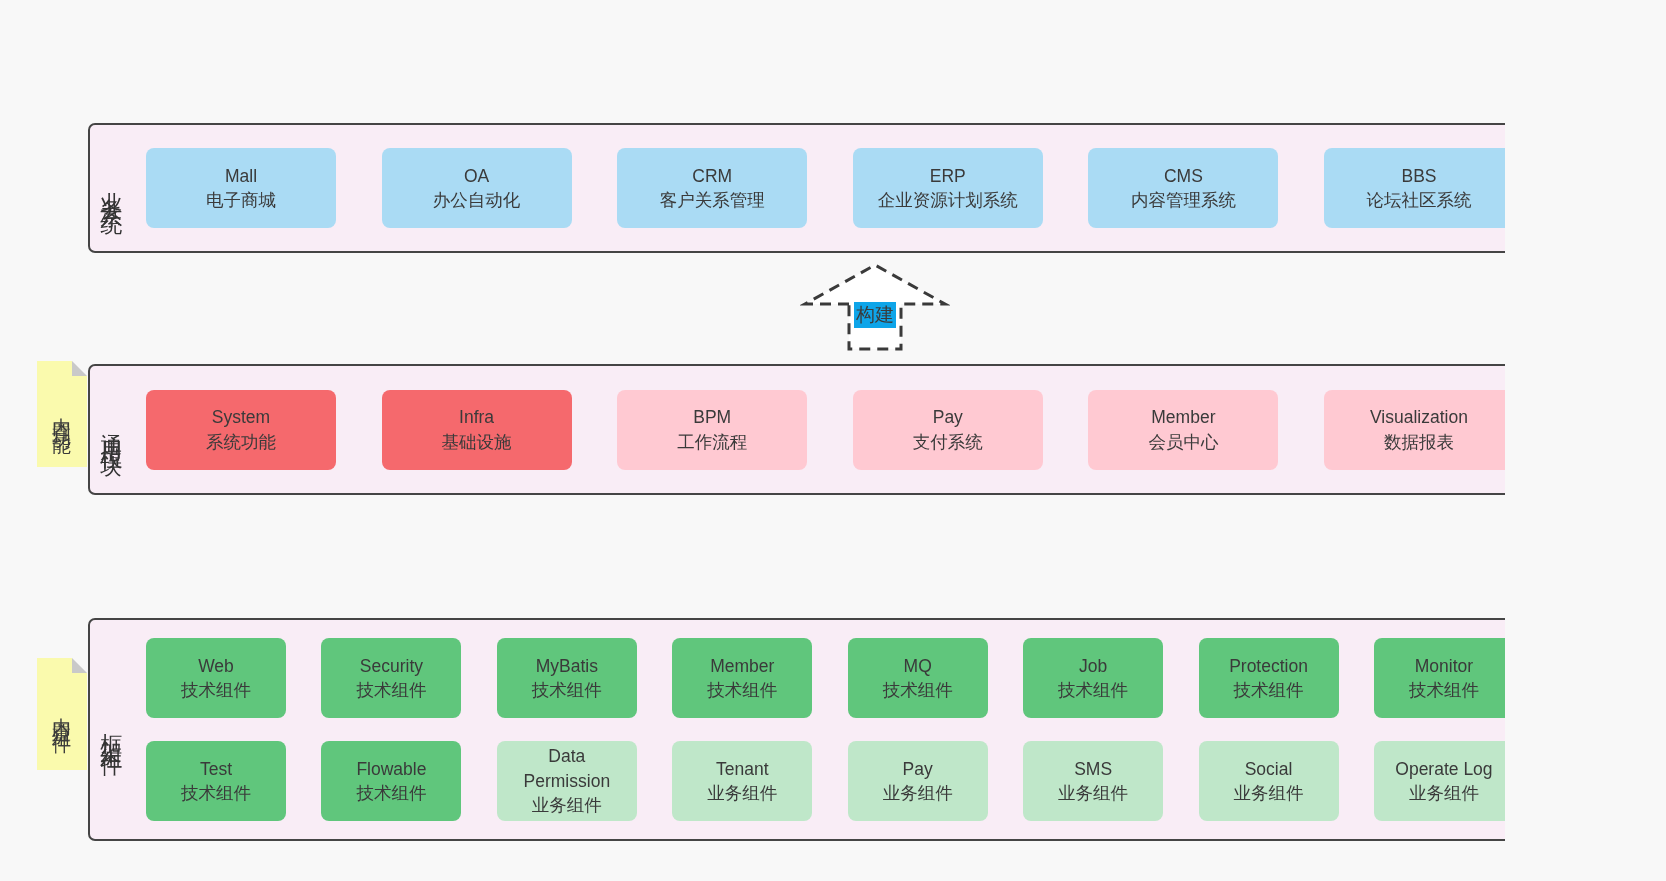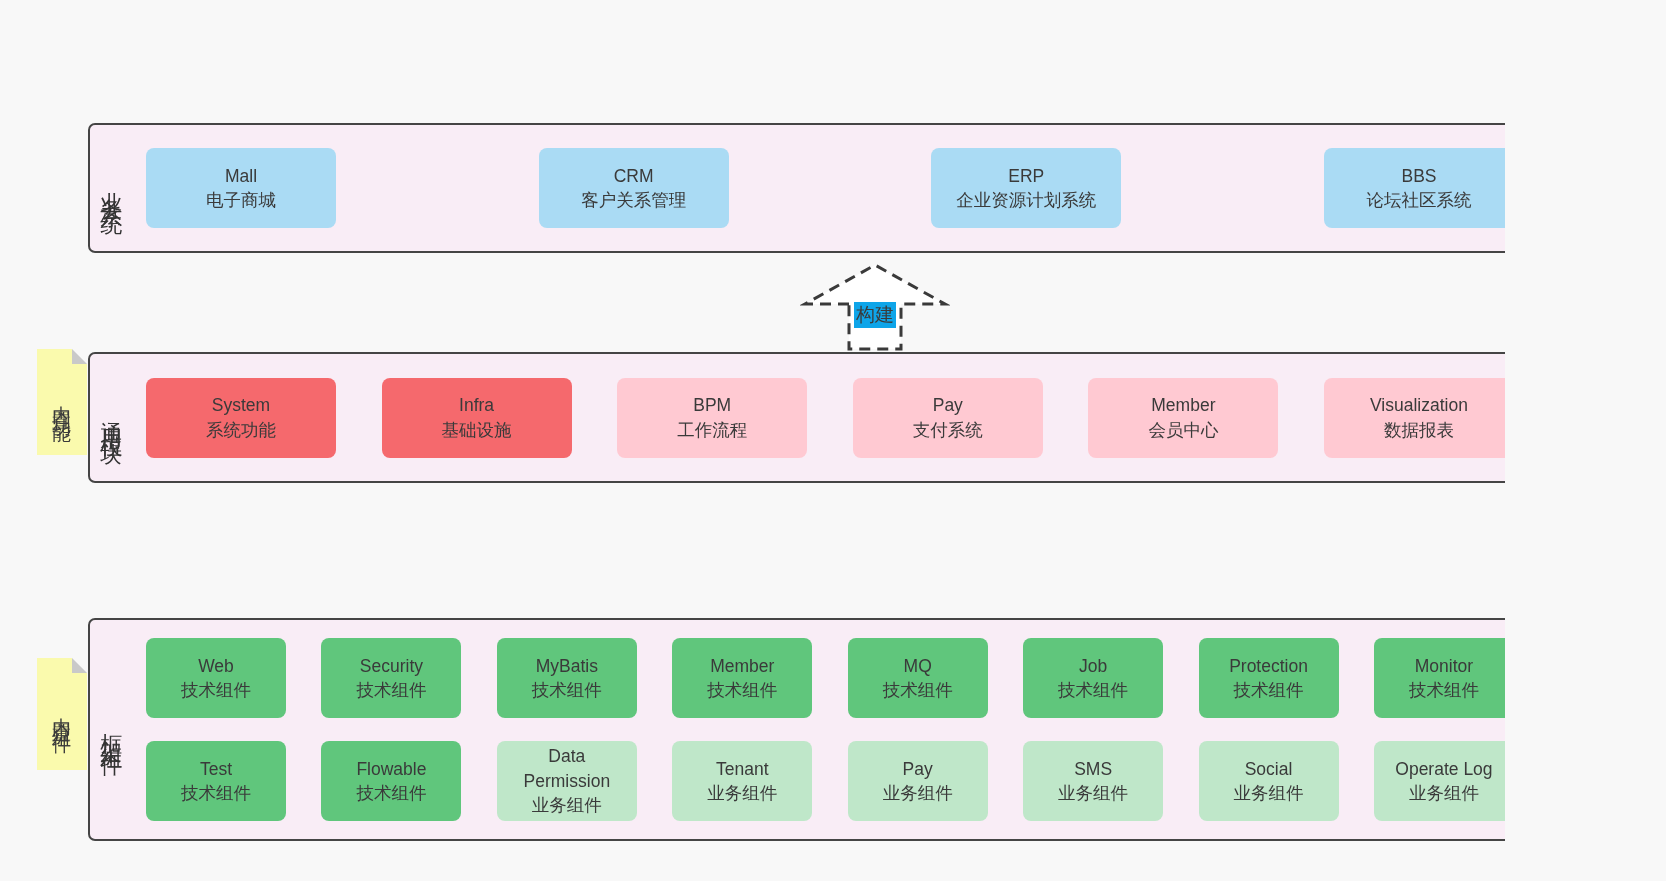--- a/index.html
+++ b/index.html
@@ -20,21 +20,21 @@
   .layer {
     position: absolute;
     left: 88px;
     width: 1444px;
     background: var(--section-bg, #f9edf6);
     border: 2px solid var(--section-border, #454545);
     border-radius: 7px;
     box-sizing: border-box;
   }
   #layer-business   { top: 123px; height: 130px; }
-  #layer-modules    { top: 352px; height: 131px; }
+  #layer-modules    { top: 364px; height: 131px; }
   #layer-components { top: 618px; height: 223px; }
 
   .vlabel {
     position: absolute;
     left: 9px;
     top: 50%;
     transform: translateY(-50%);
     writing-mode: vertical-rl;
     text-orientation: upright;
     font-size: 22px;
@@ -162,26 +162,34 @@
 <div class="canvas">
 
   <section class="layer" id="layer-business">
     <div class="vlabel">业务系统</div>
     <div class="box-row">
         <div class="box blue">
           <div class="box-title">Mall</div>
           <div class="box-subtitle">电子商城</div>
         </div>
         <div class="box blue">
+          <div class="box-title">OA</div>
+          <div class="box-subtitle">办公自动化</div>
+        </div>
+        <div class="box blue">
           <div class="box-title">CRM</div>
           <div class="box-subtitle">客户关系管理</div>
         </div>
         <div class="box blue">
           <div class="box-title">ERP</div>
           <div class="box-subtitle">企业资源计划系统</div>
+        </div>
+        <div class="box blue">
+          <div class="box-title">CMS</div>
+          <div class="box-subtitle">内容管理系统</div>
         </div>
         <div class="box blue">
           <div class="box-title">BBS</div>
           <div class="box-subtitle">论坛社区系统</div>
         </div>
       </div>
   </section>
 
   <div class="arrow" id="arrow-build">
     <svg viewBox="0 0 150 90" aria-hidden="true">

